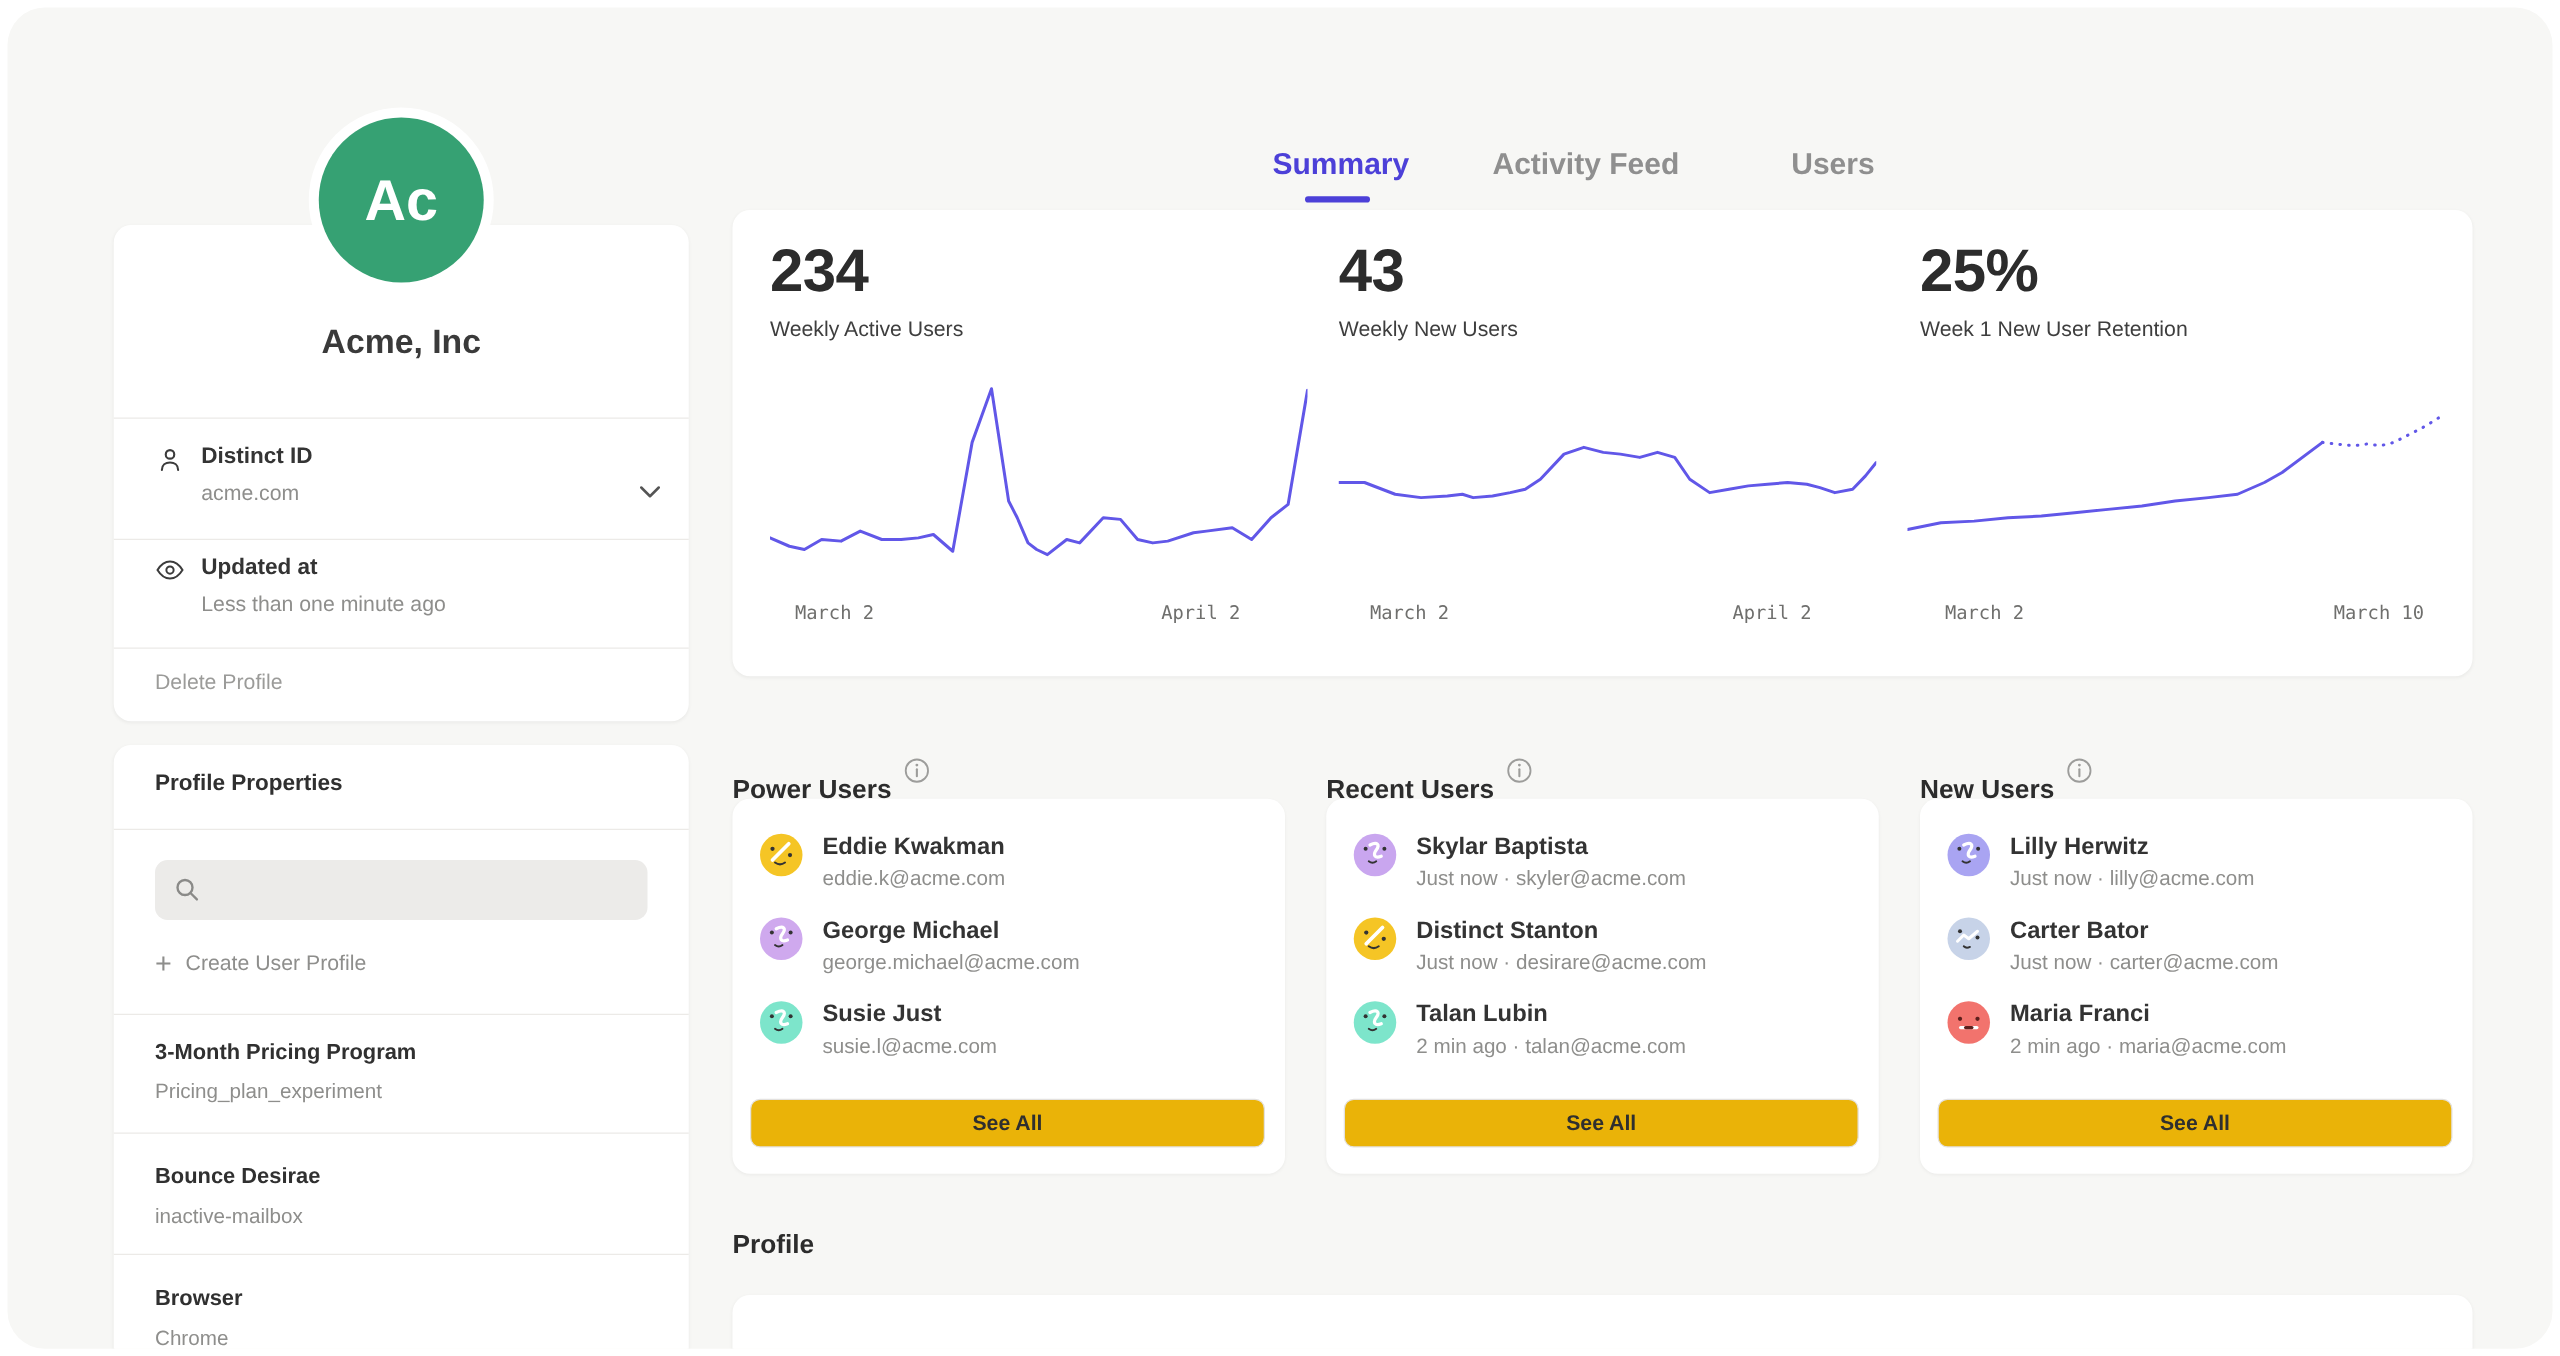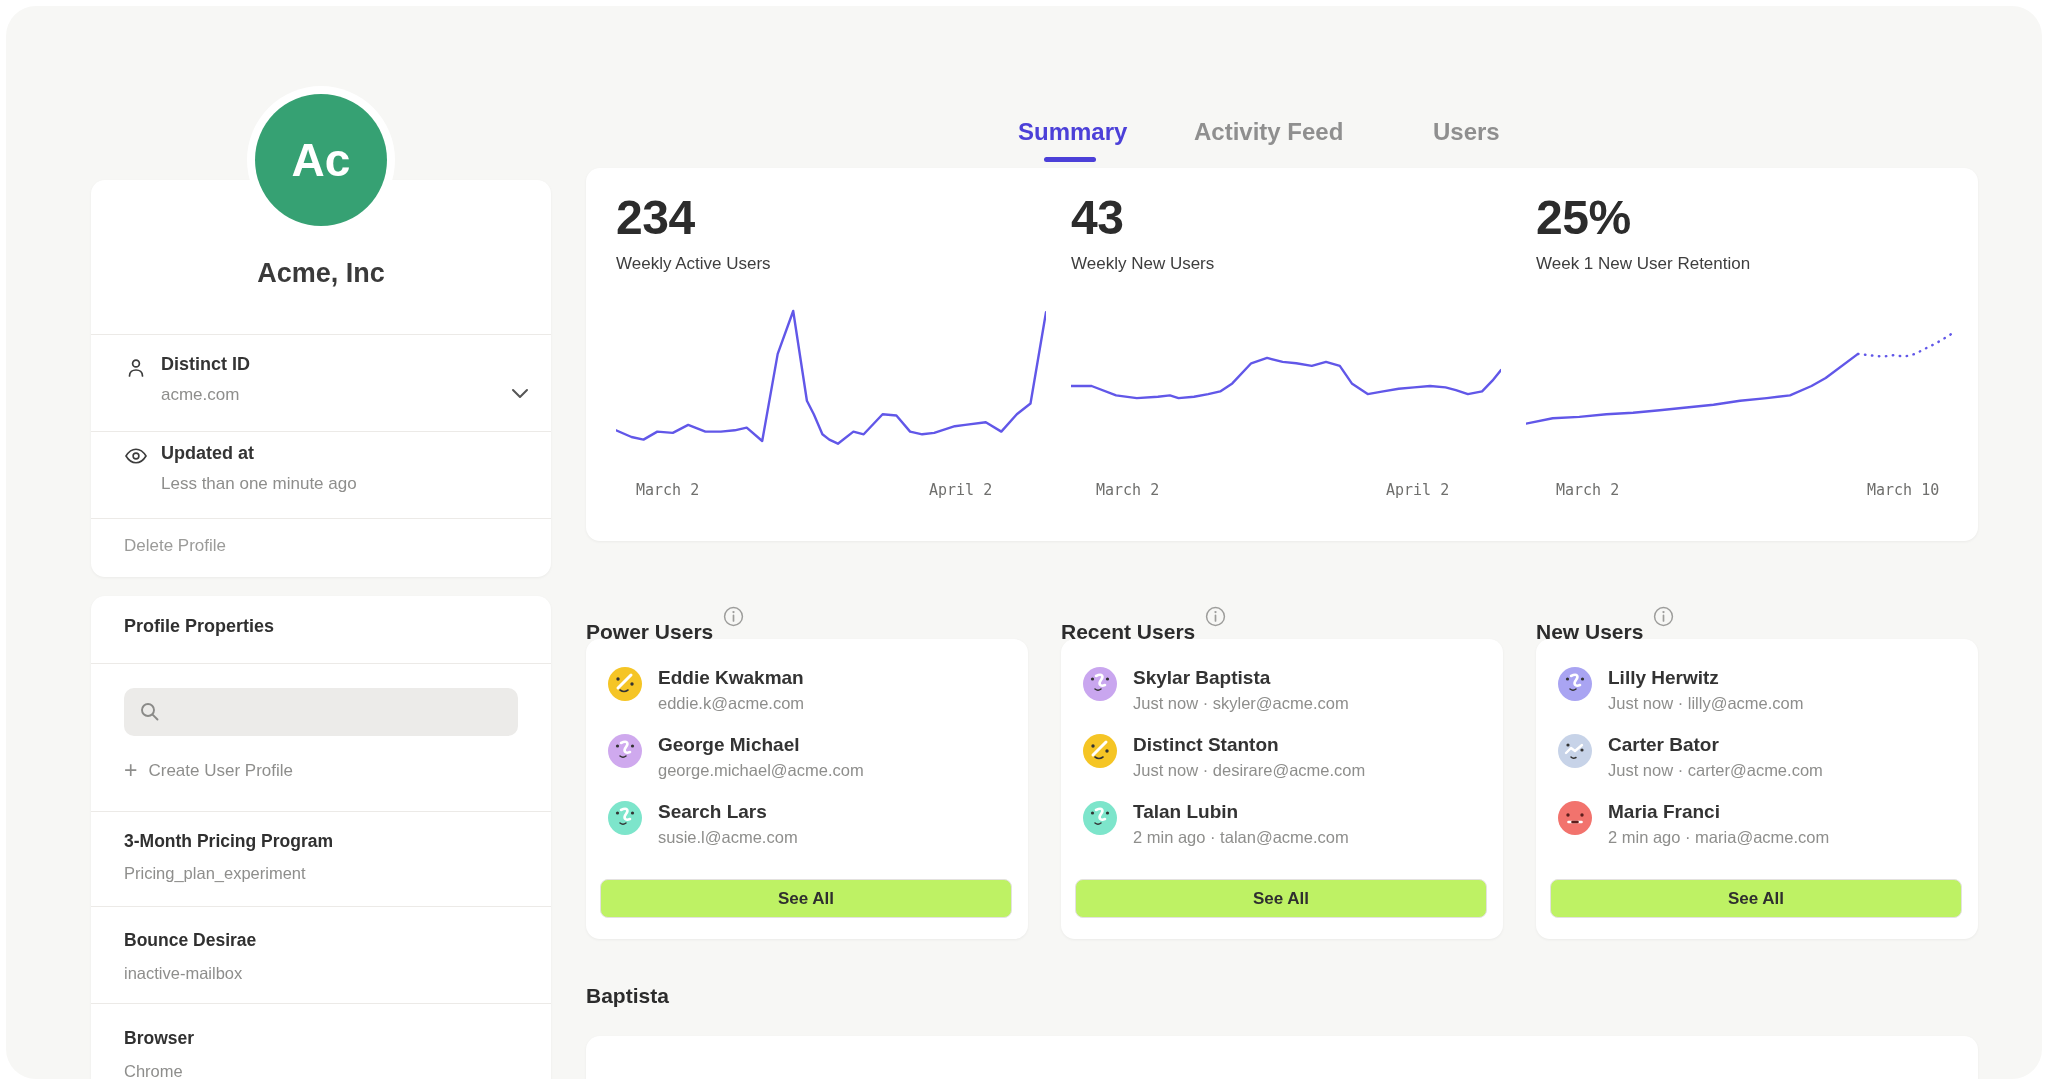--- a/index.html
+++ b/index.html
@@ -53,21 +53,21 @@
   .avatar{position:absolute;left:22px;width:34px;height:34px;border-radius:50%;}
   .avatar svg{position:absolute;inset:0;}
   .avatar svg g{display:none;}
   .avatar[data-face="wink"] g.f-wink{display:inline;}
   .avatar[data-face="squiggle"] g.f-squiggle{display:inline;}
   .avatar[data-face="zigzag"] g.f-zigzag{display:inline;}
   .avatar[data-face="flat"] g.f-flat{display:inline;}
   .user-name{position:absolute;left:72px;top:0;font-size:19px;font-weight:600;color:#333;}
   .user-sub{position:absolute;left:72px;top:27px;font-size:16.5px;color:#8e8e8c;}
   .see-all{position:absolute;left:14px;top:240px;width:412px;height:39px;border:1px solid #e3e1df;
-      border-radius:8px;background:#bef264;display:flex;align-items:center;justify-content:center;
+      border-radius:8px;background:#eab308;display:flex;align-items:center;justify-content:center;
       font-size:17px;font-weight:600;color:#2f2f2f;cursor:pointer;box-sizing:border-box;}
 
   .activity-title{position:absolute;left:580px;top:978px;font-size:21px;font-weight:700;color:#2c2c2c;}
   .act-value{position:absolute;top:36px;font-size:48px;font-weight:700;color:#2c2c2c;letter-spacing:-.5px;}
 </style>
 </head>
 <body>
 
 <div class="panel">
 
@@ -286,21 +286,21 @@
               <path d="M13 23 Q15 25 18 23.5" stroke="#333" stroke-width="1.5" fill="none" stroke-linecap="round"></path>
             </g>
             <g class="f-flat">
               <circle cx="10" cy="14" r="1.7" fill="#5c1f1c"></circle>
               <circle cx="24" cy="14" r="1.7" fill="#5c1f1c"></circle>
               <path d="M10.5 21 H23.5" stroke="#fff" stroke-width="2.6" stroke-linecap="round"></path>
               <path d="M14.5 21 H19.5" stroke="#5c1f1c" stroke-width="2.6" stroke-linecap="round"></path>
             </g>
           </svg>
       </span>
-      <span class="user-name">Search Lars</span>
+      <span class="user-name">Susie Just</span>
       <span class="user-sub">susie.l@acme.com</span>
     </div>
     <div class="see-all">See All</div>
   </div>
 
   <div class="card user-card" style="left:1055px;">
     <div class="user-row" style="top:28px;">
       <span class="avatar" data-face="squiggle" style="background-color: rgb(201, 166, 239);">
         <svg viewBox="0 0 34 34">
             <g class="f-wink">
@@ -492,20 +492,20 @@
               <path d="M14.5 21 H19.5" stroke="#5c1f1c" stroke-width="2.6" stroke-linecap="round"></path>
             </g>
           </svg>
       </span>
       <span class="user-name">Maria Franci</span>
       <span class="user-sub">2 min ago · maria@acme.com</span>
     </div>
     <div class="see-all">See All</div>
   </div>
 
-  <div class="activity-title">Baptista</div>
+  <div class="activity-title">Profile</div>
   <div class="card" style="left:580px;top:1030px;width:1392px;height:130px;">
     <div class="act-value" style="left:28px;">234</div>
     <div class="act-value" style="left:483px;">240</div>
     <div class="act-value" style="left:940px;">3.4k</div>
   </div>
 
 </div>
 
 </body></html>

